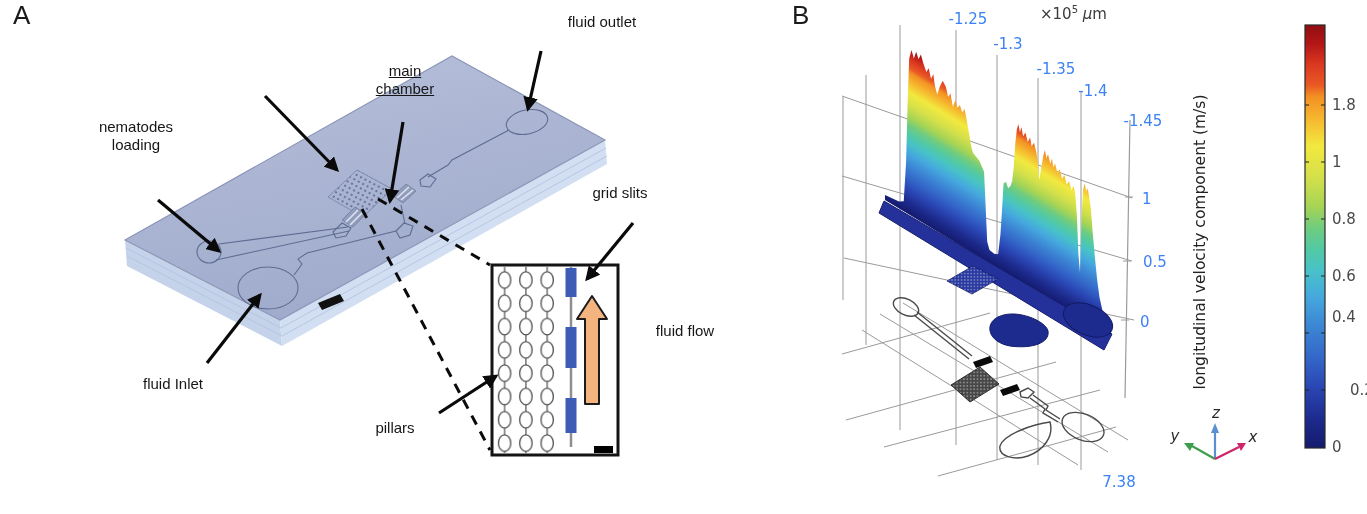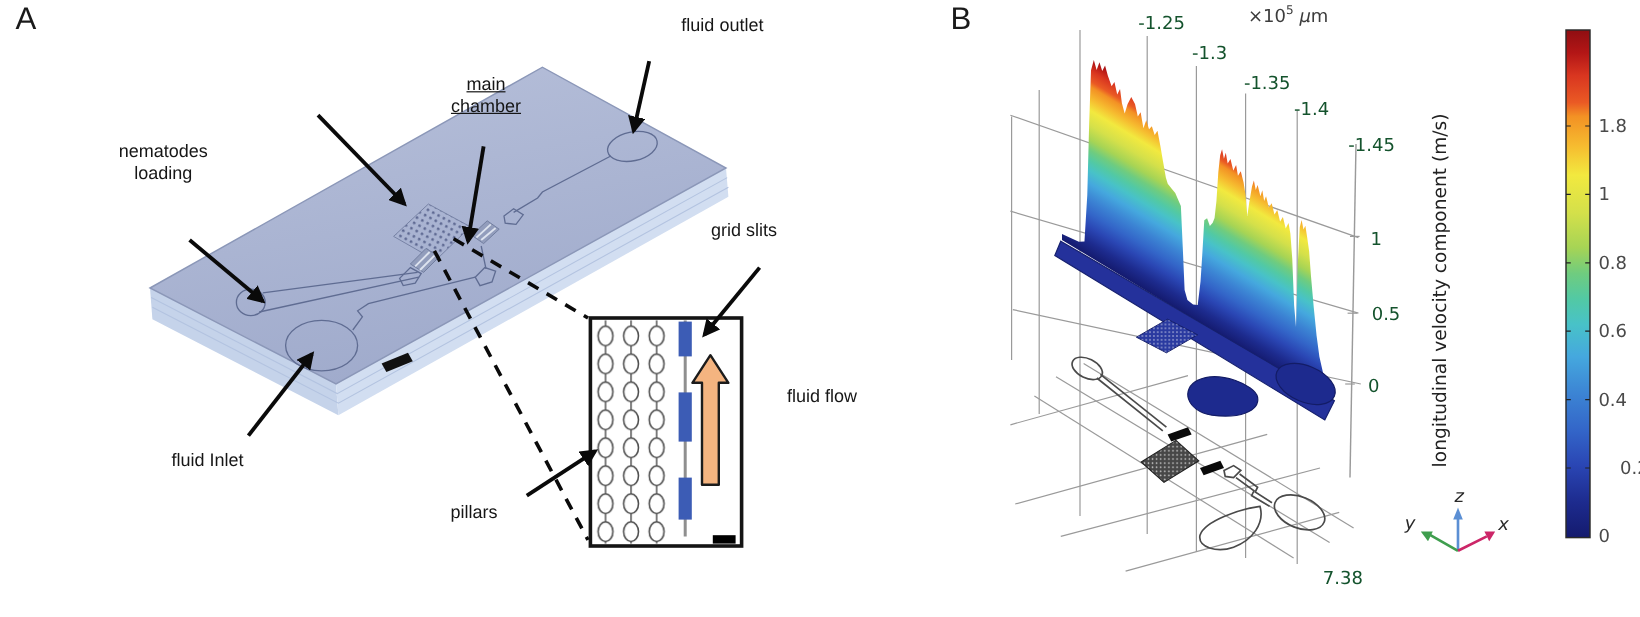--- a/index.html
+++ b/index.html
@@ -1,21 +1,21 @@
 <!DOCTYPE html>
 <html><head>
 <meta charset="utf-8">
 <style>
   html,body{margin:0;padding:0;background:#fff;}
   #app{position:relative;width:1367px;height:514px;background:#ffffff;overflow:hidden;
        font-family:"Liberation Sans",sans-serif;}
   #gfx{position:absolute;left:0;top:0;z-index:1;}
   .txt{position:absolute;z-index:2;color:#161616;font-size:15px;line-height:1.22;text-align:center;}
   .panel-letter{font-size:26px;color:#1a1a1a;text-align:left;}
-  .btick{font-family:"DejaVu Sans",sans-serif;color:#14532d;font-size:15px;}
+  .btick{font-family:"DejaVu Sans",sans-serif;color:#3b82f6;font-size:15px;}
   .cbtick{font-family:"DejaVu Sans",sans-serif;color:#4a4a4a;font-size:15px;text-align:left;}
   .triad-lbl{font-family:"DejaVu Sans",sans-serif;font-style:italic;color:#2a2a2a;font-size:15px;}
   .cb-title{position:absolute;z-index:2;width:370px;height:20px;left:1016px;top:232px;
             text-align:center;font-family:"DejaVu Sans",sans-serif;font-size:15.5px;color:#222;
             transform:rotate(-90deg);}
   .unit{font-family:"DejaVu Sans",sans-serif;color:#3c3c3c;font-size:15px;}
   .unit sup{font-size:10px;}
   .unit .mu{font-style:italic;}
 </style>
 </head>
@@ -269,17 +269,17 @@
 <div class="txt triad-lbl" style="left:1168px;top:427px;width:14px;">y</div>
 <div class="txt triad-lbl" style="left:1209px;top:404px;width:14px;">z</div>
 <div class="txt triad-lbl" style="left:1246px;top:428px;width:14px;">x</div>
 
 <div class="cb-title">longitudinal velocity component (m/s)</div>
 <div class="txt cbtick" style="left:1332px;top:39px;width:34px;margin-left:37px;">1.4</div>
 <div class="txt cbtick" style="left:1332px;top:96px;width:34px;">1.8</div>
 <div class="txt cbtick" style="left:1332px;top:153px;width:34px;">1</div>
 <div class="txt cbtick" style="left:1332px;top:210px;width:34px;">0.8</div>
 <div class="txt cbtick" style="left:1332px;top:267px;width:34px;">0.6</div>
-<div class="txt cbtick" style="left:1332px;top:324px;width:34px;">0.4</div>
+<div class="txt cbtick" style="left:1332px;top:308px;width:34px;">0.4</div>
 <div class="txt cbtick" style="left:1332px;top:381px;width:34px;margin-left:18px;">0.2</div>
 <div class="txt cbtick" style="left:1332px;top:438px;width:34px;">0</div>
 
 </div>
 
 </body></html>

